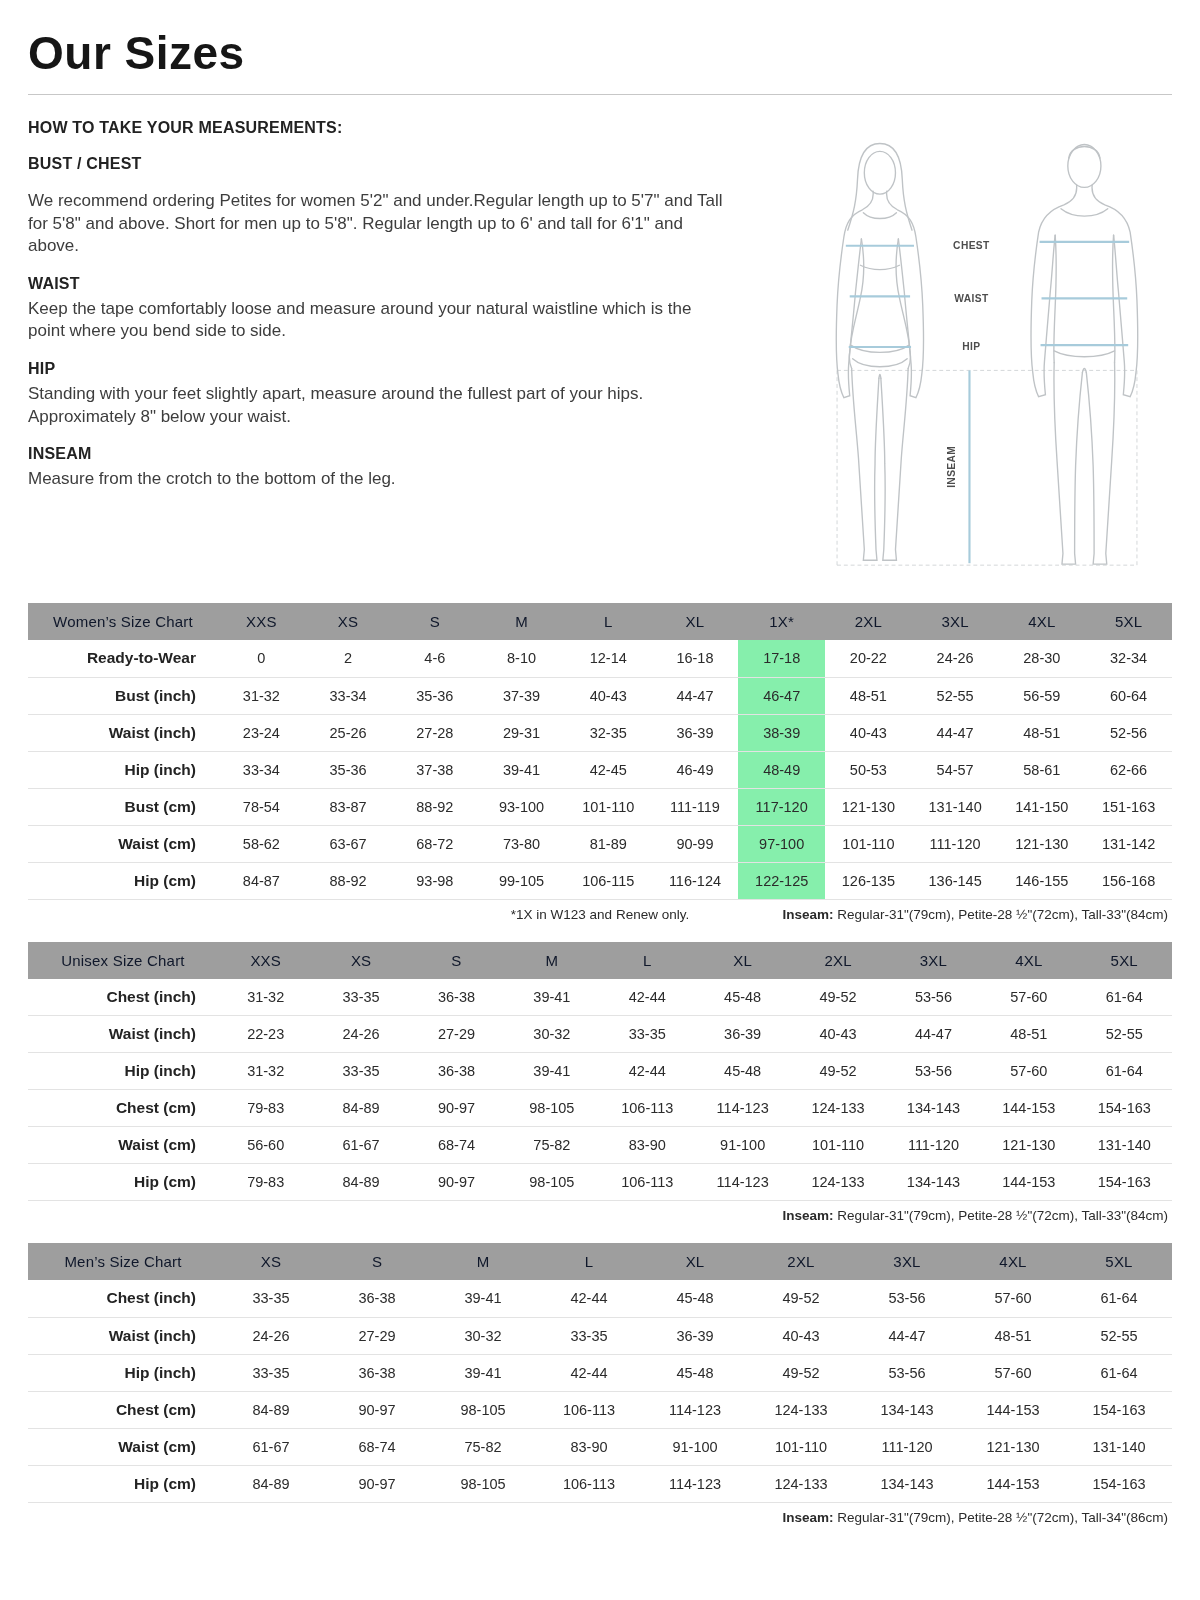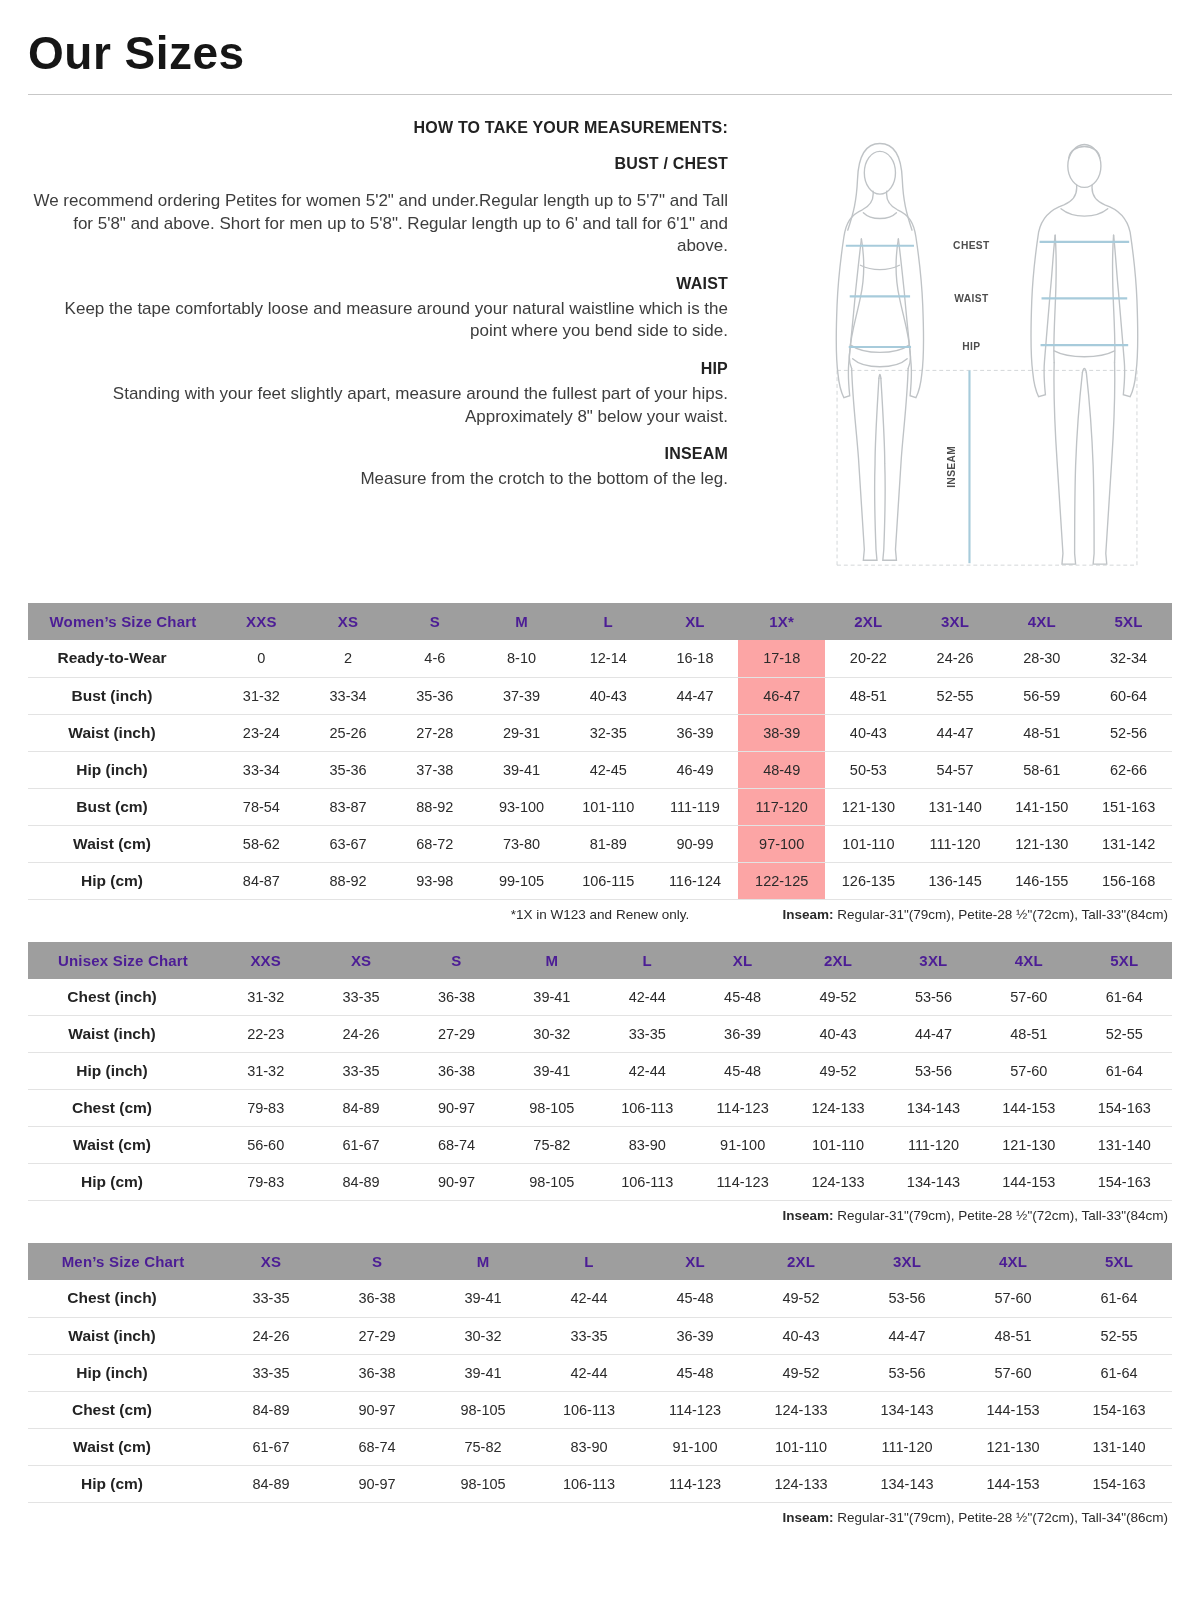--- a/index.html
+++ b/index.html
@@ -10,51 +10,51 @@
     color:#2e2e2e;
     padding:26px 28px 0 28px;
   }
   h1 {
     font-size:46px; font-weight:800; color:#161616;
     letter-spacing:0.5px; margin-bottom:14px;
   }
   .rule { border-bottom:1px solid #c7c7c7; margin-bottom:24px; }
 
   .top { display:flex; justify-content:space-between; margin-bottom:24px; min-height:452px; }
-  .howto { width:700px;text-align:right; }
+  .howto { width:700px; }
   .howto h2 { font-size:16px; font-weight:700; color:#222; margin-bottom:18px; letter-spacing:0.2px; }
   .m-section { margin-bottom:17px; }
   .m-section h3 { font-size:16px; font-weight:700; color:#222; margin-bottom:5px; letter-spacing:0.2px; }
   .m-section p { font-size:17px; line-height:1.33; color:#3d3d3d; }
 
   .figure { width:395px; display:flex; justify-content:flex-end; align-items:flex-start; }
   .bodyline path, .bodyline ellipse { fill:none; stroke:#bfc3c6; stroke-width:1.4; stroke-linecap:round; }
   .dash path { fill:none; stroke:#d3d6d8; stroke-width:1; stroke-dasharray:4 3; }
   .blue path { fill:none; stroke:#a7cbdb; stroke-width:2.2; }
   .diag-labels text {
     font-family:"Liberation Sans", sans-serif;
     font-size:10.5px; font-weight:700; fill:#4d4d4d;
     letter-spacing:0.4px; text-anchor:middle;
   }
 
   .table-block { margin-bottom:14px; }
   table { width:100%; border-collapse:collapse; table-layout:fixed; }
   thead th {
-    background:#9e9e9e; color:#4c1d95; font-size:15px; font-weight:700;
+    background:#9e9e9e; color:#0f172a; font-size:15px; font-weight:400;
     height:37px; text-align:center; letter-spacing:0.2px;
   }
   tbody td {
     height:37px; text-align:center; font-size:14.5px; color:#2b2b2b;
     border-bottom:1px solid #e3e3e3; background:#ffffff;
   }
   tbody td.rowlabel {
     font-weight:700; font-size:15.5px; color:#232323;
-    text-align:center; padding-right:22px;
-  }
-  tbody td.hl { background:#fca5a5; }
+    text-align:right; padding-right:22px;
+  }
+  tbody td.hl { background:#86efac; }
 
   .footnote { position:relative; height:28px; padding-top:7px; font-size:13.5px; color:#2b2b2b; }
   .fn-center { position:absolute; left:0; right:0; top:7px; text-align:center; }
   .fn-right { position:absolute; right:4px; top:7px; white-space:nowrap; }
   .fn-right b { font-weight:700; }
 </style>
 </head>
 <body>
 
 <header>

